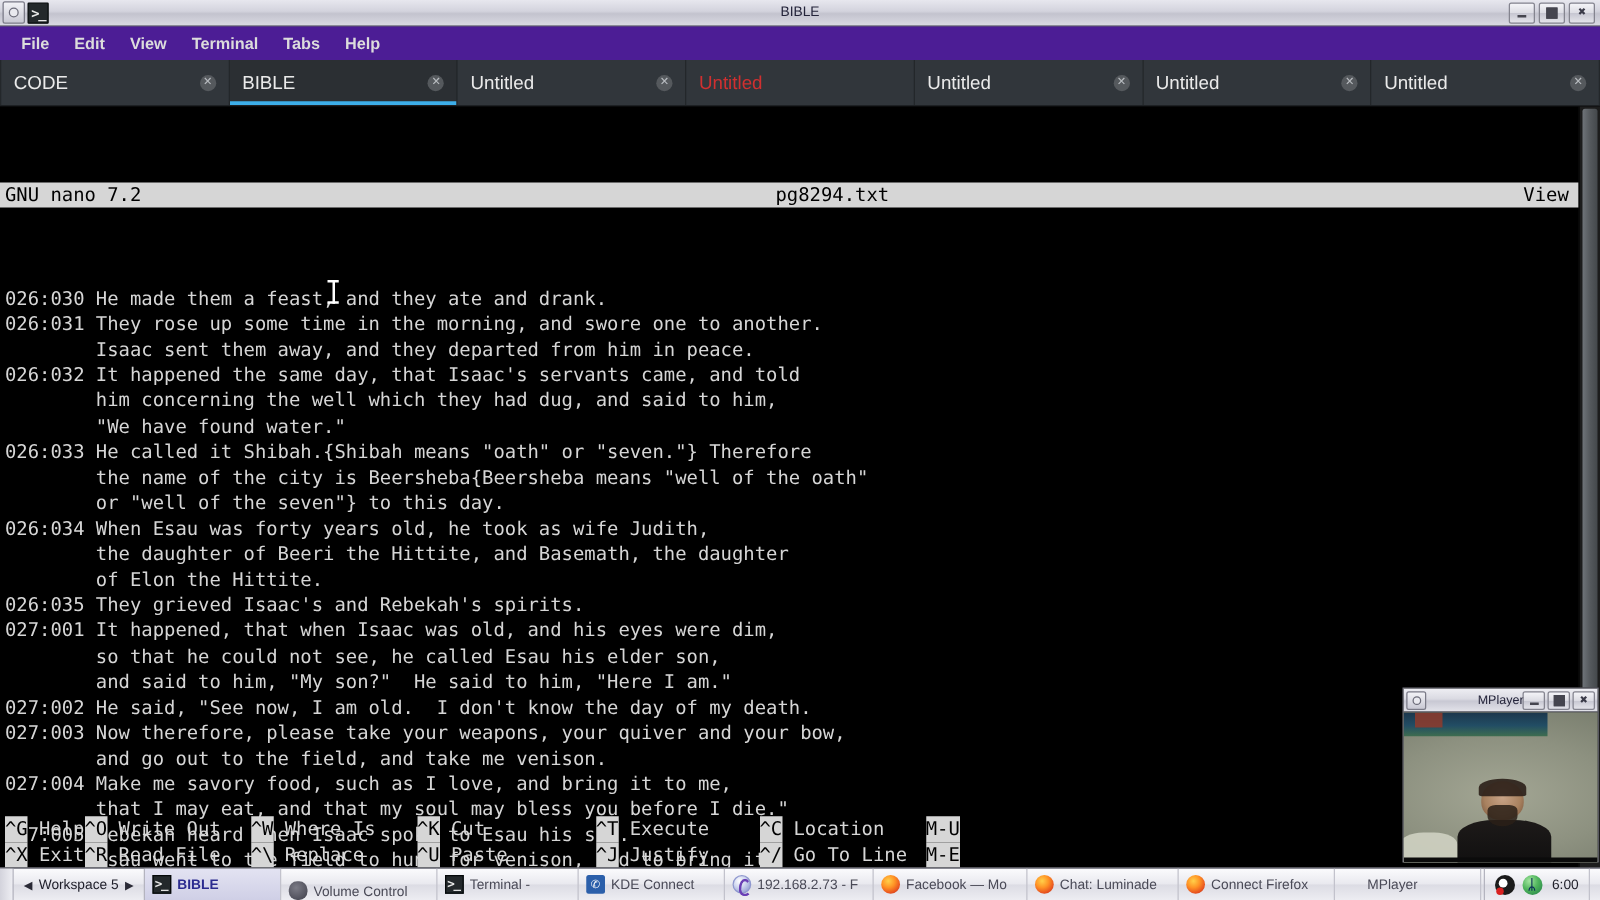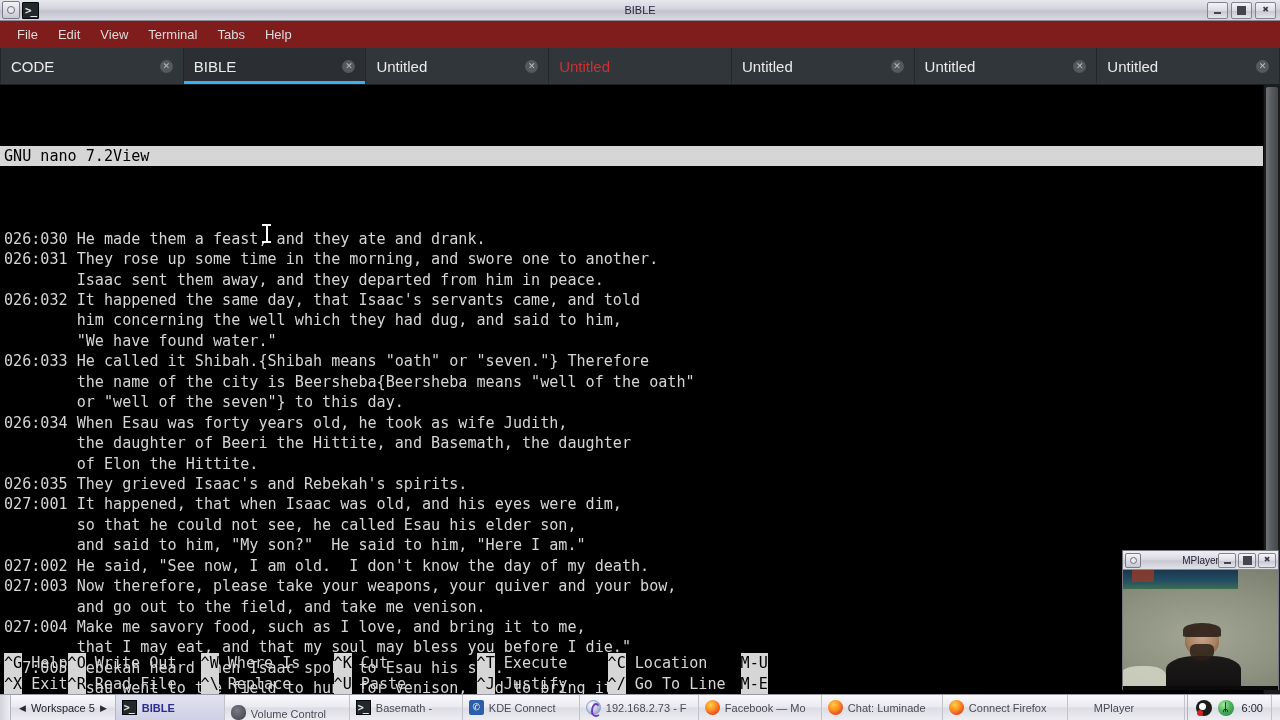--- a/index.html
+++ b/index.html
@@ -108,26 +108,27 @@
     font-family: "DejaVu Sans", sans-serif;
     line-height: 1;
   }
   .win-btn.min::after { content:""; width:7px; height:2px; background:#45454f; margin-top:5px;}
   .win-btn.max::after { content:""; width:7px; height:7px; border:1px solid #45454f; background:#45454f;}
   .win-btn.close::after { content:"\2716"; font-size:8px; color:#3a3a48;}
 
   
   #menubar {
     height: 27px;
-    background: #7f1d1d;
+    background: #4c1d95;
     display: flex;
     align-items: center;
     padding-left: 8px;
     gap: 2px;
     flex: 0 0 auto;
+    font-weight: bold;
   }
   .menu-item {
     font-size: 13px;
     color: #dcdcdc;
     padding: 3px 9px;
     border-radius: 2px;
     cursor: default;
   }
 
   
@@ -563,20 +564,21 @@
         <span class="tab-label">Untitled</span>
         <span class="tab-close">✕</span>
       </div>
     </div>
 
     <div id="term-area">
       <div id="term-screen">
 
         <div id="nano-titleline">
           <span class="nt-ver">GNU nano 7.2</span>
+          <span class="nt-file">pg8294.txt</span>
           <span class="nt-mode">View</span>
         </div>
 
         <div id="nano-body"><div class="tline">026:030 He made them a feast, and they ate and drank.</div><div class="tline">026:031 They rose up some time in the morning, and swore one to another.</div><div class="tline">        Isaac sent them away, and they departed from him in peace.</div><div class="tline">026:032 It happened the same day, that Isaac's servants came, and told</div><div class="tline">        him concerning the well which they had dug, and said to him,</div><div class="tline">        "We have found water."</div><div class="tline">026:033 He called it Shibah.{Shibah means "oath" or "seven."} Therefore</div><div class="tline">        the name of the city is Beersheba{Beersheba means "well of the oath"</div><div class="tline">        or "well of the seven"} to this day.</div><div class="tline">026:034 When Esau was forty years old, he took as wife Judith,</div><div class="tline">        the daughter of Beeri the Hittite, and Basemath, the daughter</div><div class="tline">        of Elon the Hittite.</div><div class="tline">026:035 They grieved Isaac's and Rebekah's spirits.</div><div class="tline">027:001 It happened, that when Isaac was old, and his eyes were dim,</div><div class="tline">        so that he could not see, he called Esau his elder son,</div><div class="tline">        and said to him, "My son?"  He said to him, "Here I am."</div><div class="tline">027:002 He said, "See now, I am old.  I don't know the day of my death.</div><div class="tline">027:003 Now therefore, please take your weapons, your quiver and your bow,</div><div class="tline">        and go out to the field, and take me venison.</div><div class="tline">027:004 Make me savory food, such as I love, and bring it to me,</div><div class="tline">        that I may eat, and that my soul may bless you before I die."</div><div class="tline">027:005 Rebekah heard when Isaac spoke to Esau his son.</div><div class="tline">        Esau went to the field to hunt for venison, and to bring it.</div></div>
 
         <div id="mouse-pointer"></div>
 
         <div id="nano-footer"><div class="fkrow"><div class="fkcell"><span class="fkkey">^G</span><span class="fklab">Help</span></div><div class="fkcell" style="width: 133px;"><span class="fkkey">^O</span><span class="fklab">Write Out</span></div><div class="fkcell" style="width: 133px;"><span class="fkkey">^W</span><span class="fklab">Where Is</span></div><div class="fkcell" style="width: 143px;"><span class="fkkey">^K</span><span class="fklab">Cut</span></div><div class="fkcell" style="width: 131px;"><span class="fkkey">^T</span><span class="fklab">Execute</span></div><div class="fkcell" style="width: 133px;"><span class="fkkey">^C</span><span class="fklab">Location</span></div><div class="fkcell"><span class="fkkey">M-U</span><span class="fklab"></span></div></div><div class="fkrow"><div class="fkcell"><span class="fkkey">^X</span><span class="fklab">Exit</span></div><div class="fkcell" style="width: 133px;"><span class="fkkey">^R</span><span class="fklab">Read File</span></div><div class="fkcell" style="width: 133px;"><span class="fkkey">^\</span><span class="fklab">Replace</span></div><div class="fkcell" style="width: 143px;"><span class="fkkey">^U</span><span class="fklab">Paste</span></div><div class="fkcell" style="width: 131px;"><span class="fkkey">^J</span><span class="fklab">Justify</span></div><div class="fkcell" style="width: 133px;"><span class="fkkey">^/</span><span class="fklab">Go To Line</span></div><div class="fkcell"><span class="fkkey">M-E</span><span class="fklab"></span></div></div></div>
       </div>
 
@@ -620,21 +622,21 @@
         <div class="task active" style="width: 96px;">
           <span class="ticon term">&gt;_</span>
           <span class="tlabel">BIBLE</span>
         </div>
         <div class="task" style="width: 112px; align-items: flex-end;">
           <span class="ticon speaker"></span>
           <span class="tlabel">Volume Control</span>
         </div>
         <div class="task" style="width: 100px;">
           <span class="ticon term">&gt;_</span>
-          <span class="tlabel">Basemath -</span>
+          <span class="tlabel">Terminal -</span>
         </div>
         <div class="task" style="width: 104px;">
           <span class="ticon kde">✆</span>
           <span class="tlabel">KDE Connect</span>
         </div>
         <div class="task" style="width: 106px; align-items: center;">
           <span class="ticon konq"></span>
           <span class="tlabel">192.168.2.73 - F</span>
         </div>
         <div class="task" style="width: 110px;">

